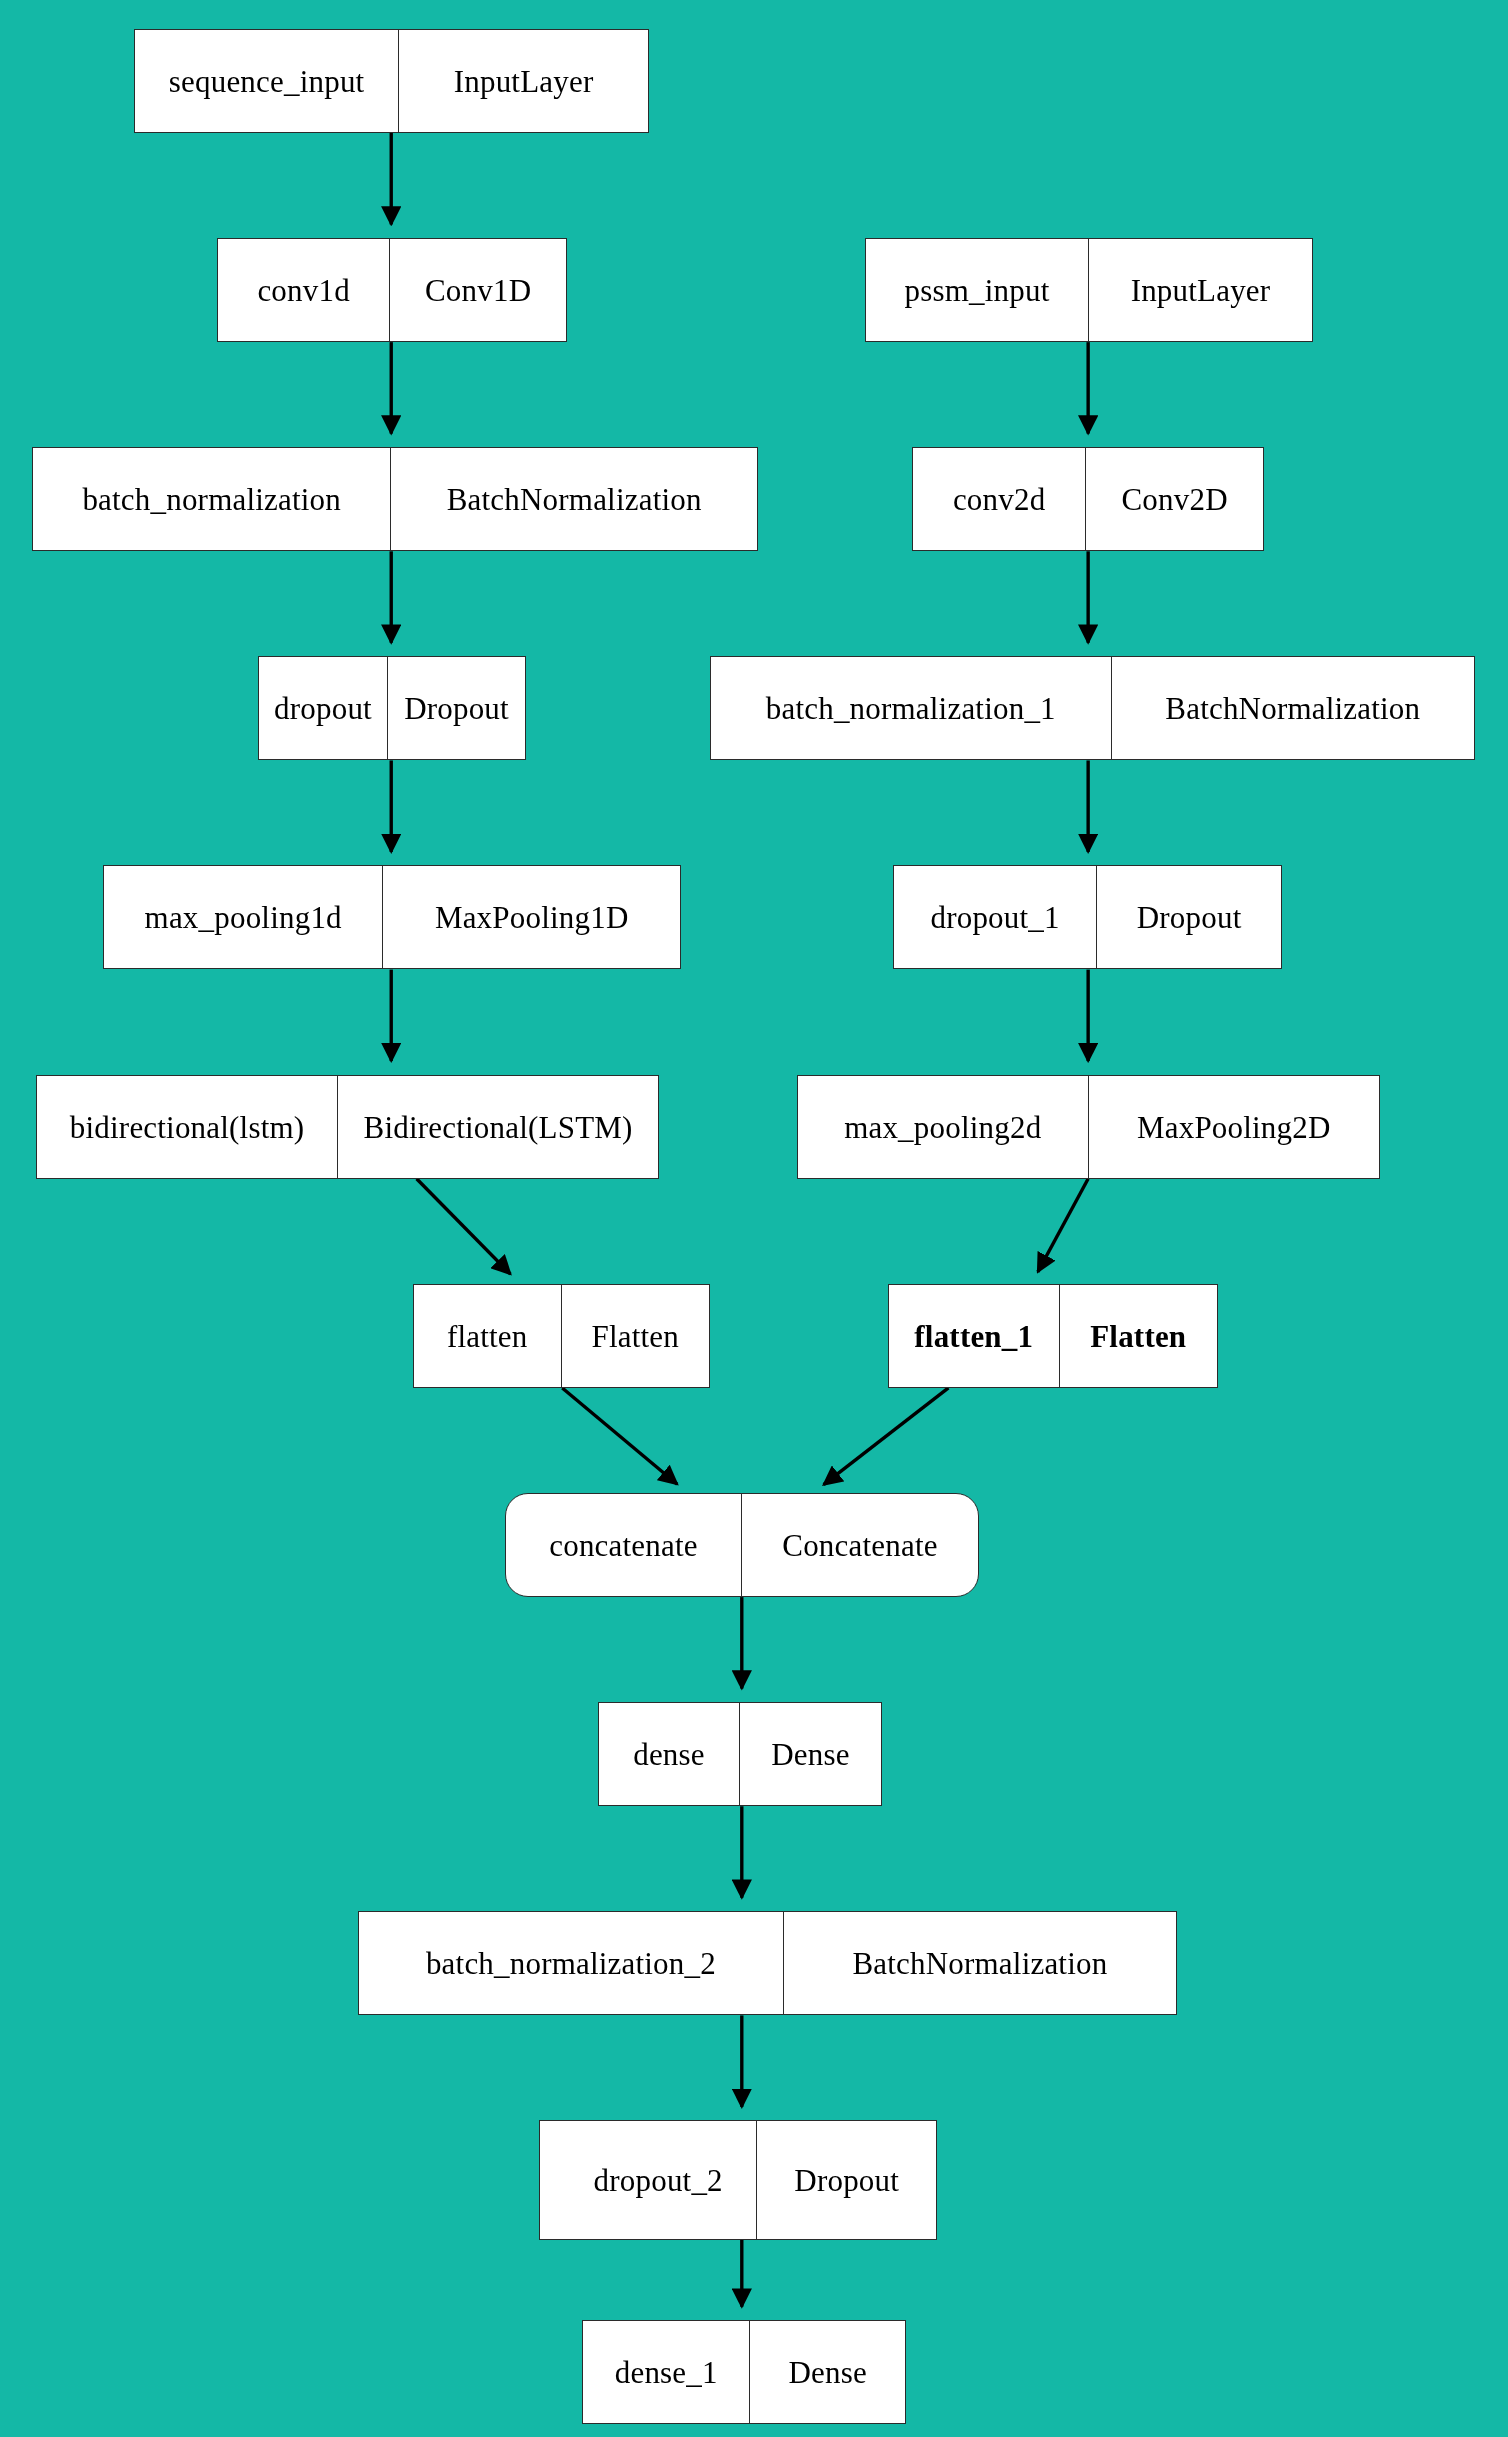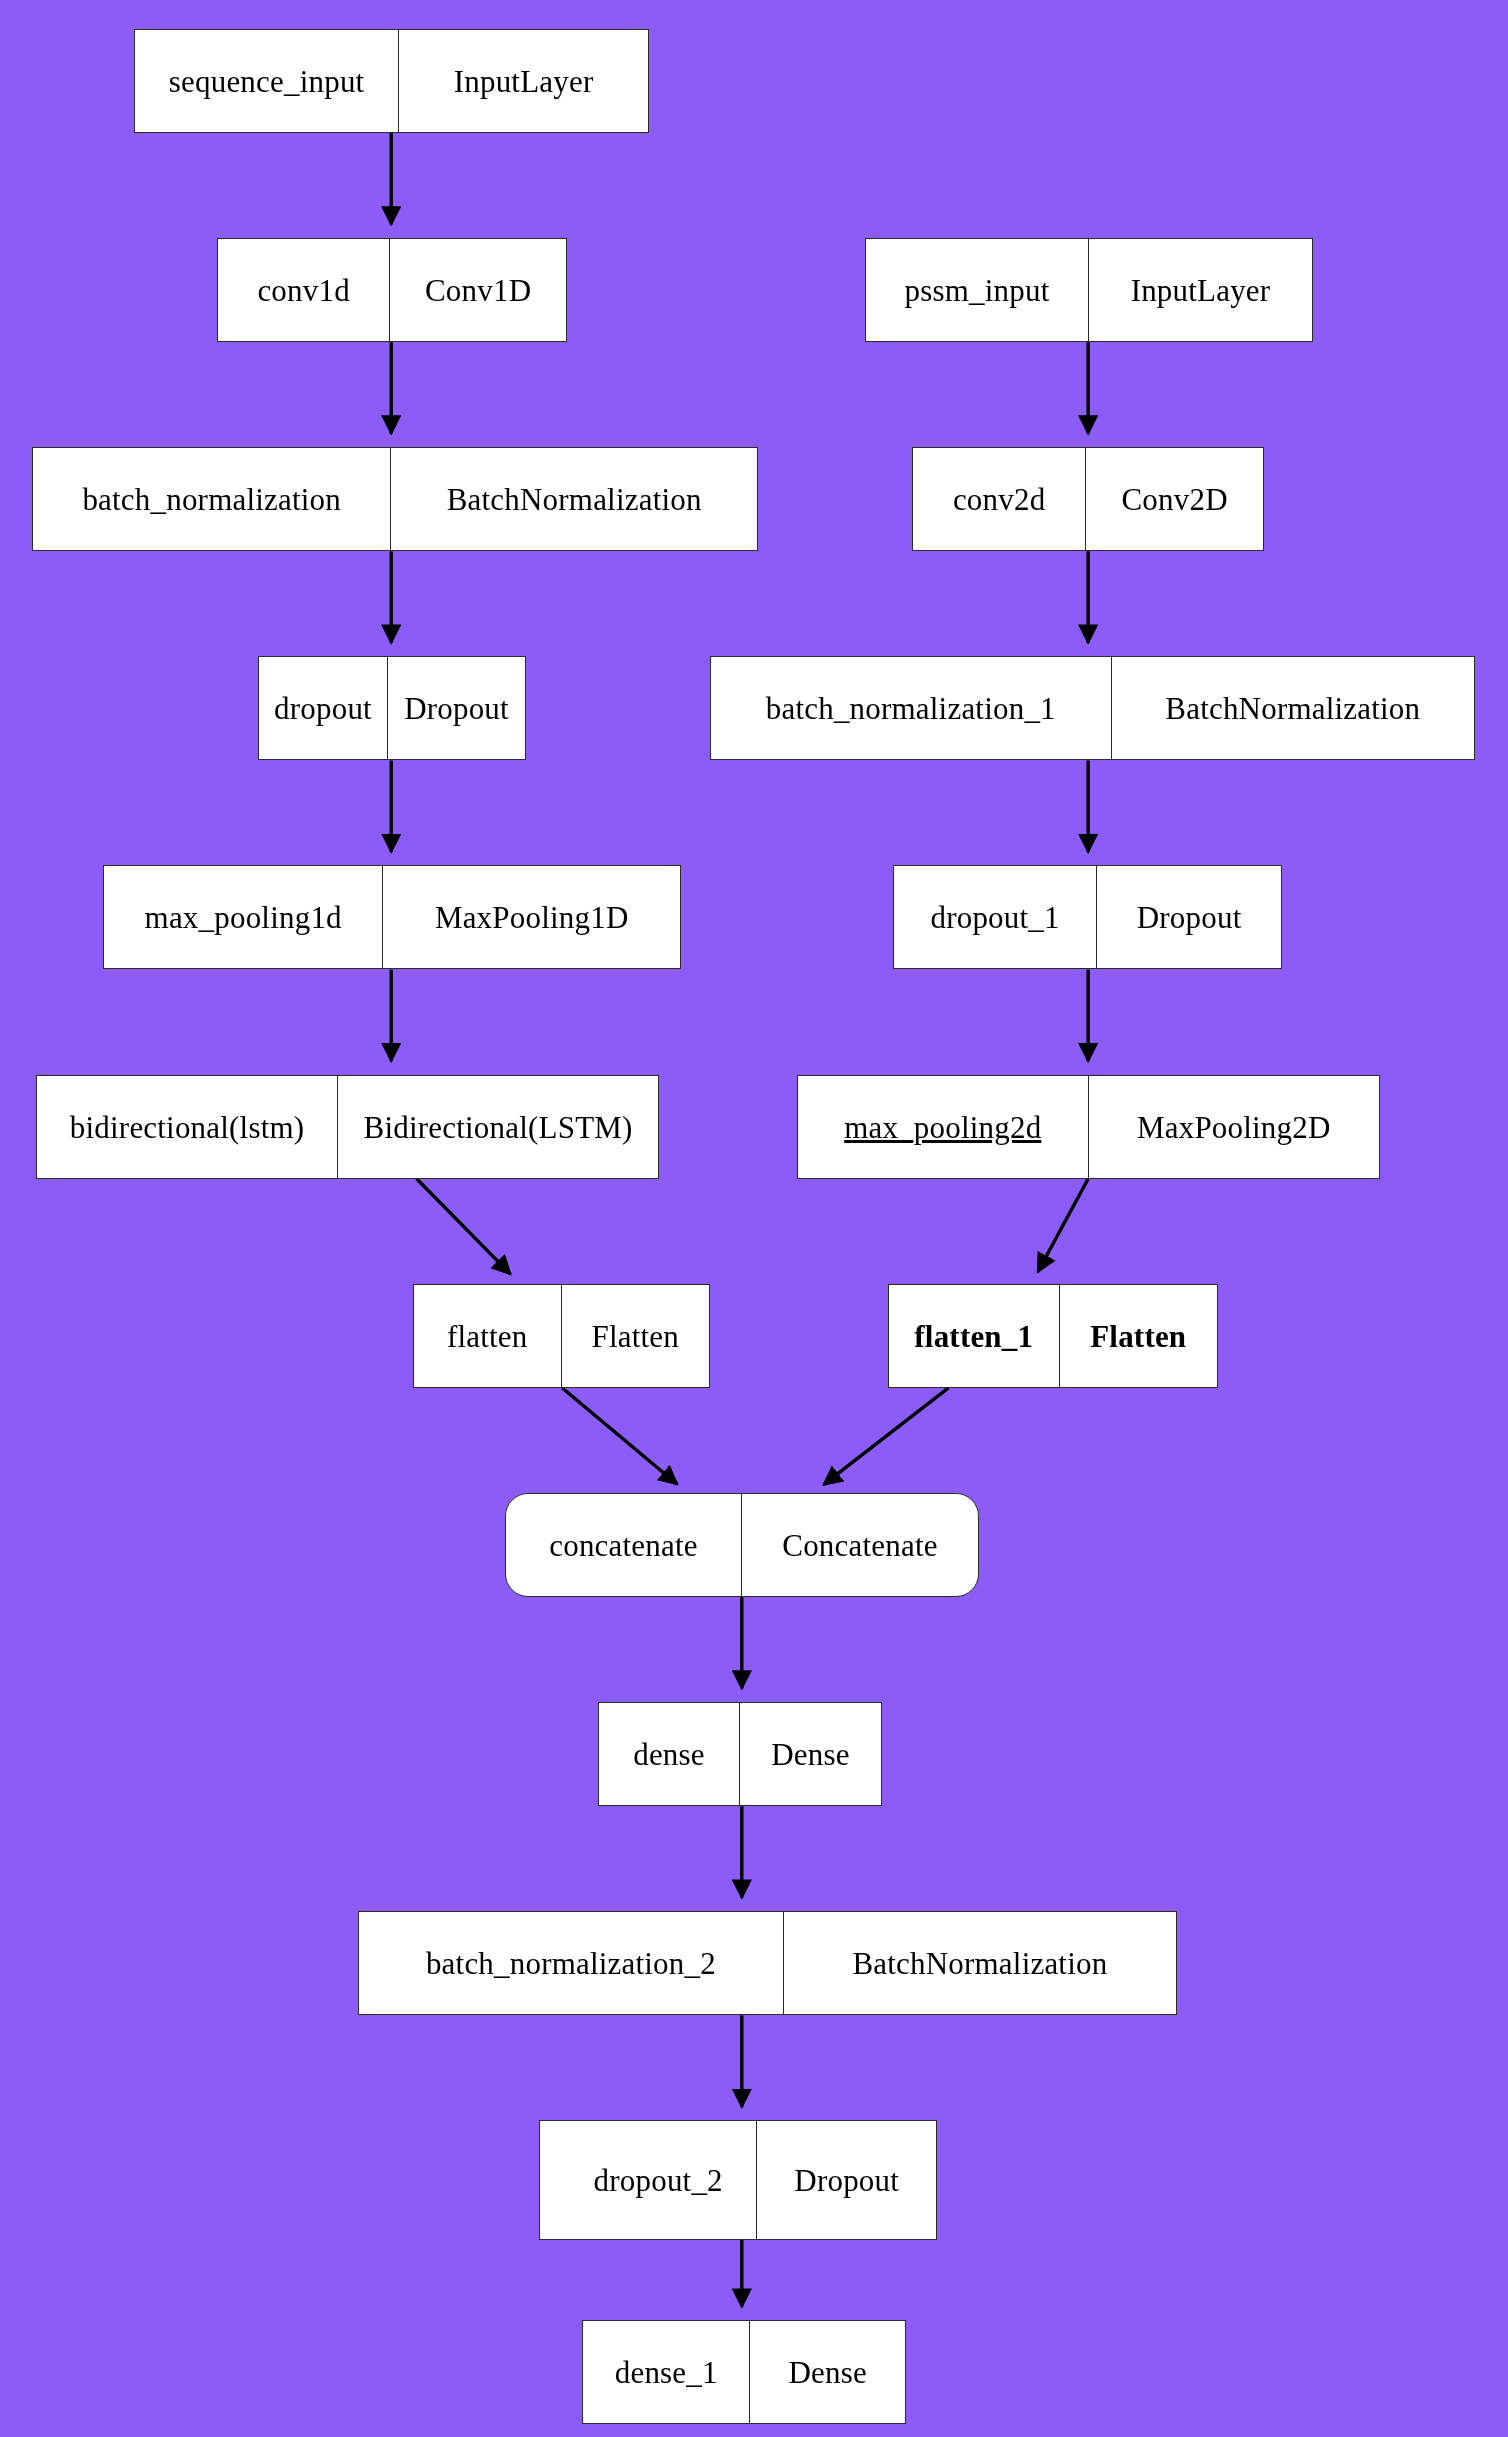--- a/index.html
+++ b/index.html
@@ -4,21 +4,21 @@
 <style>
   html, body {
     margin: 0;
     padding: 0;
     background: #ffffff;
   }
   #canvas {
     position: relative;
     width: 1509px;
     height: 2438px;
-    background: #8b5cf6;
+    background: #14b8a6;
     font-family: "Liberation Serif", "DejaVu Serif", serif;
     overflow: hidden;
   }
   #edges {
     position: absolute;
     left: 0;
     top: 0;
     width: 1509px;
     height: 2438px;
     pointer-events: none;
@@ -113,21 +113,21 @@
       </div>
       <div class="node" style="left: 710px; top: 656px; width: 765px; height: 104px; border-color: rgb(43, 43, 43);">
         <div class="cell cell-name" style="flex: 0 0 52.5%; border-right-color: rgb(43, 43, 43);">batch_normalization_1</div>
         <div class="cell cell-type" style="flex: 1 1 auto;">BatchNormalization</div>
       </div>
       <div class="node" style="left: 893px; top: 865px; width: 389px; height: 104px; border-color: rgb(43, 43, 43);">
         <div class="cell cell-name" style="flex: 0 0 52.5%; border-right-color: rgb(43, 43, 43);">dropout_1</div>
         <div class="cell cell-type" style="flex: 1 1 auto;">Dropout</div>
       </div>
       <div class="node" style="left: 797px; top: 1075px; width: 583px; height: 104px; border-color: rgb(43, 43, 43);">
-        <div class="cell cell-name" style="flex: 0 0 50%; border-right-color: rgb(43, 43, 43); text-decoration: underline;">max_pooling2d</div>
+        <div class="cell cell-name" style="flex: 0 0 50%; border-right-color: rgb(43, 43, 43);">max_pooling2d</div>
         <div class="cell cell-type" style="flex: 1 1 auto;">MaxPooling2D</div>
       </div>
       <div class="node" style="left: 413px; top: 1284px; width: 297px; height: 104px; border-color: rgb(43, 43, 43);">
         <div class="cell cell-name" style="flex: 0 0 50%; border-right-color: rgb(43, 43, 43);">flatten</div>
         <div class="cell cell-type" style="flex: 1 1 auto;">Flatten</div>
       </div>
       <div class="node" style="left: 888px; top: 1284px; width: 330px; height: 104px; border-color: rgb(43, 43, 43); font-weight: bold;">
         <div class="cell cell-name" style="flex: 0 0 52%; border-right-color: rgb(43, 43, 43);">flatten_1</div>
         <div class="cell cell-type" style="flex: 1 1 auto;">Flatten</div>
       </div>

